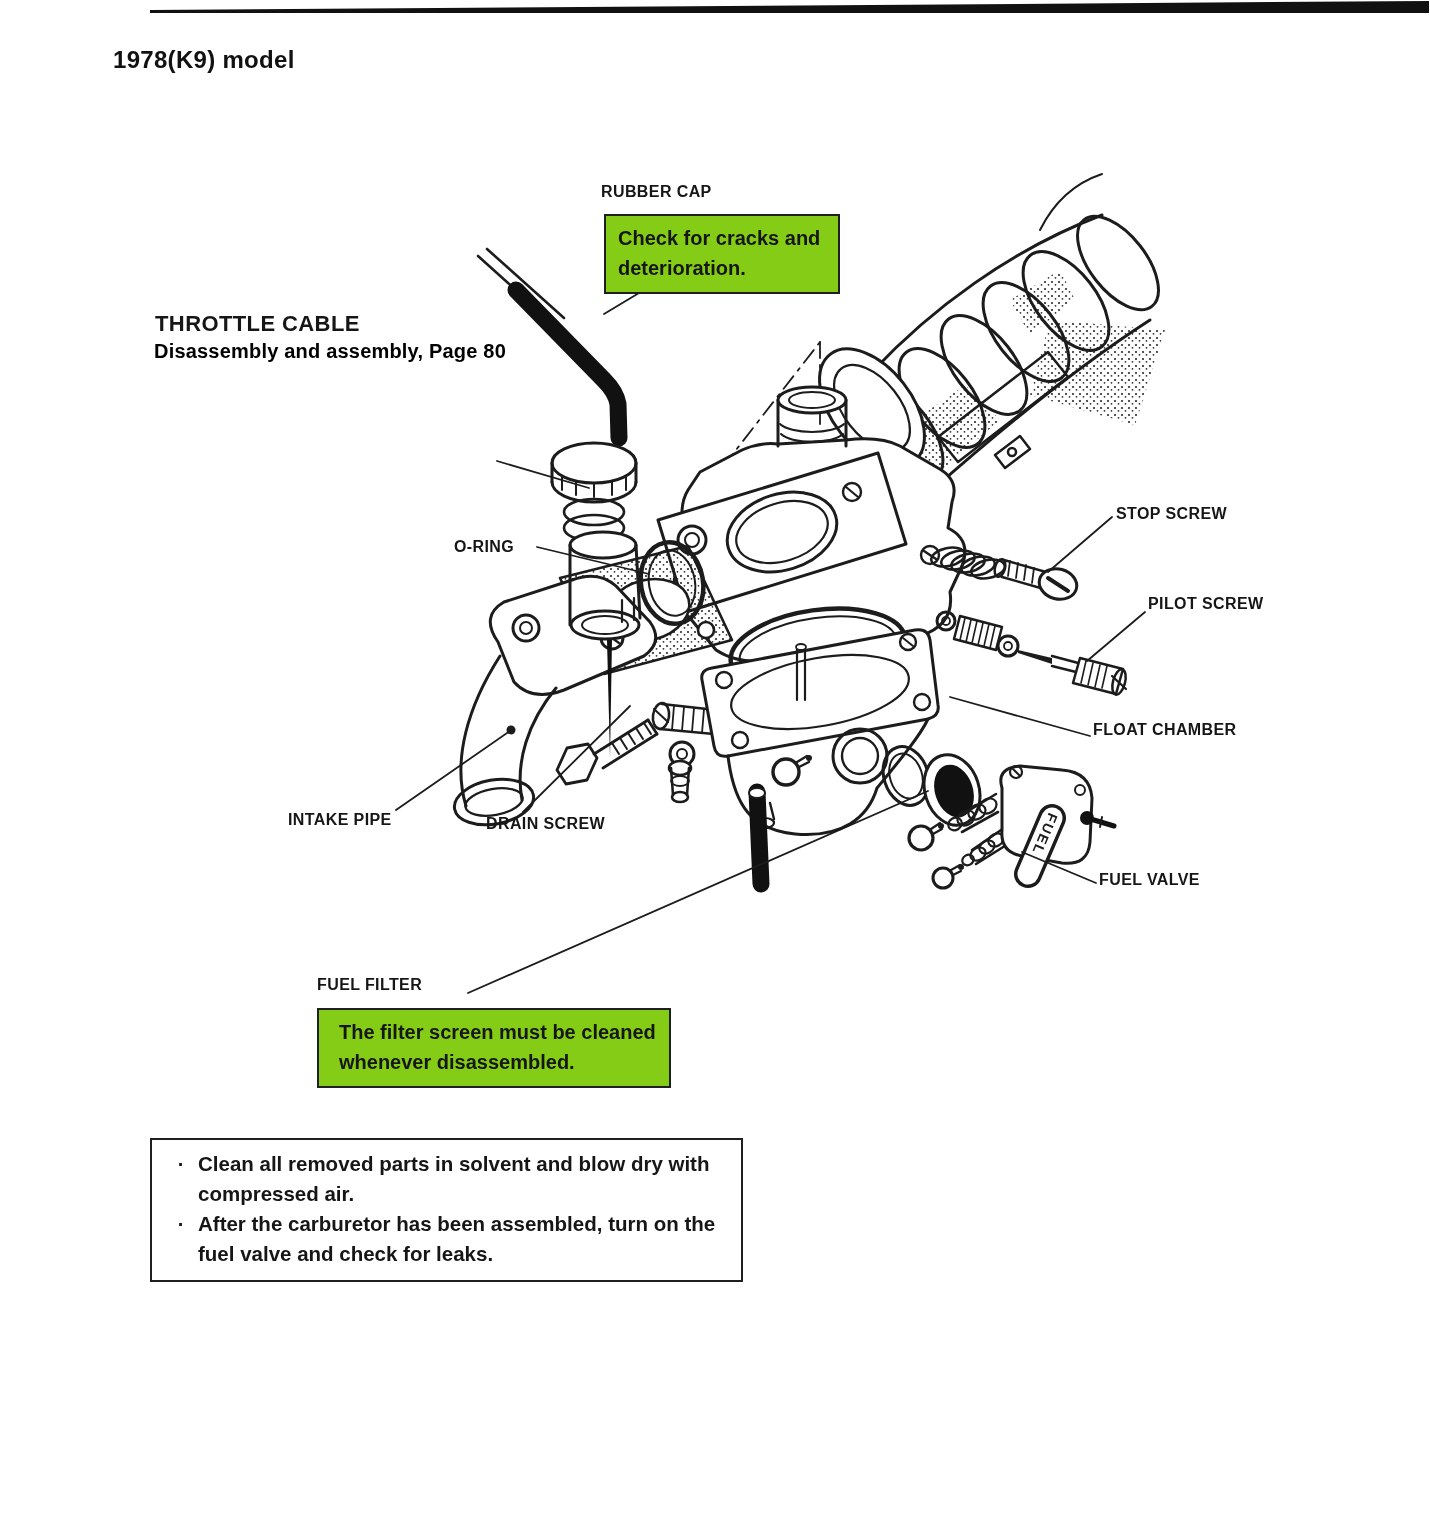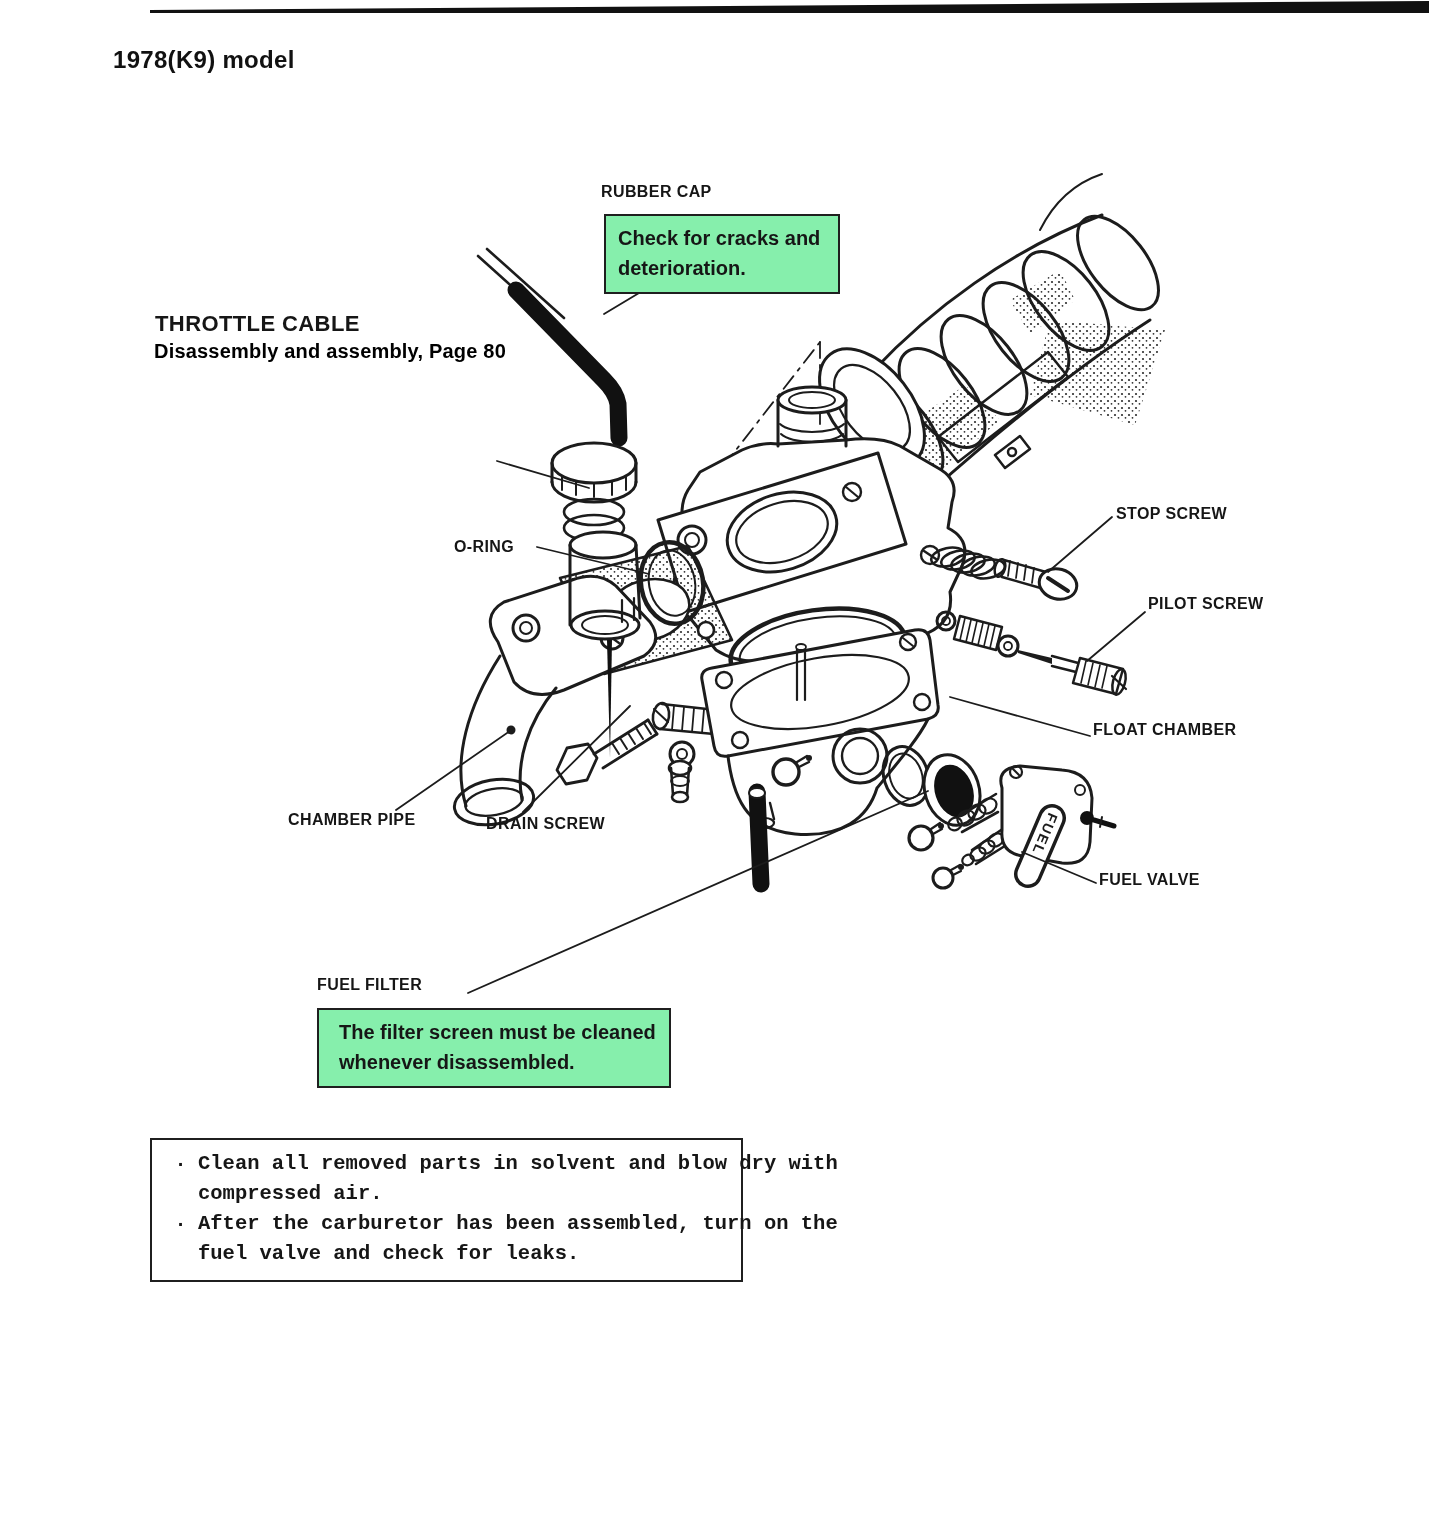--- a/index.html
+++ b/index.html
@@ -6,30 +6,30 @@
   body{width:1430px;height:1536px;position:relative;overflow:hidden;
        font-family:"Liberation Sans",sans-serif;color:#161616;}
   .page{position:absolute;inset:0;background:#ffffff;}
   svg.diagram{position:absolute;left:0;top:0;}
   .lbl{position:absolute;font-weight:700;font-size:16px;line-height:1.15;
        letter-spacing:.4px;white-space:nowrap;color:#161616;}
   .sub{position:absolute;font-weight:600;font-size:20px;letter-spacing:.2px;
        white-space:nowrap;color:#000000;}
   .hdr{position:absolute;left:113px;top:46px;font-weight:700;font-size:24px;
        letter-spacing:.3px;color:#111;}
-  .note{position:absolute;border:2.5px solid #1f1f1f;background:#86efac;
+  .note{position:absolute;border:2.5px solid #1f1f1f;background:#84cc16;
         padding:7px 12px 9px 12px;font-weight:600;font-size:20px;
         line-height:1.5;color:#161616;}
   .note .ln{white-space:nowrap;}
   .bigbox{position:absolute;left:150px;top:1138px;width:567px;
           border:2.5px solid #1f1f1f;background:#fff;padding:9px 10px 11px 12px;}
   .bullet-row{display:flex;align-items:flex-start;}
   .bullet-dot{width:34px;text-align:center;font-size:20px;font-weight:700;
               line-height:30px;flex:0 0 34px;}
-  .bullet-text{font-weight:600;font-size:20.5px;line-height:30px;color:#161616;font-family:Liberation Mono, monospace;}
+  .bullet-text{font-weight:600;font-size:20.5px;line-height:30px;color:#161616;}
   .bullet-text .ln{white-space:nowrap;}
 </style>
 </head>
 <body>
 
 <div class="page">
 
 <svg class="diagram" width="1430" height="1536" viewBox="0 0 1430 1536">
   <defs>
     <pattern id="stip" width="7" height="7" patternUnits="userSpaceOnUse">
@@ -303,21 +303,21 @@
 
 
 <div class="lbl" style="left:454px;top:538px;">O-RING</div>
 
 <div class="lbl" style="left:1116px;top:505px;">STOP SCREW</div>
 
 <div class="lbl" style="left:1148px;top:595px;text-align:right;">PILOT SCREW</div>
 
 <div class="lbl" style="left:1093px;top:721px;">FLOAT CHAMBER</div>
 
-<div class="lbl" style="left:288px;top:811px;">CHAMBER PIPE</div>
+<div class="lbl" style="left:288px;top:811px;">INTAKE PIPE</div>
 
 <div class="lbl" style="left:486px;top:815px;text-align:right;">DRAIN SCREW</div>
 
 <div class="lbl" style="left:1099px;top:871px;">FUEL VALVE</div>
 
 <div class="lbl" style="left:317px;top:976px;">FUEL FILTER</div>
 
 <div class="note" style="left:317px;top:1008px;width:318px;padding-left:20px;">
   <div class="ln">The filter screen must be cleaned</div>
   <div class="ln">whenever disassembled.</div>

